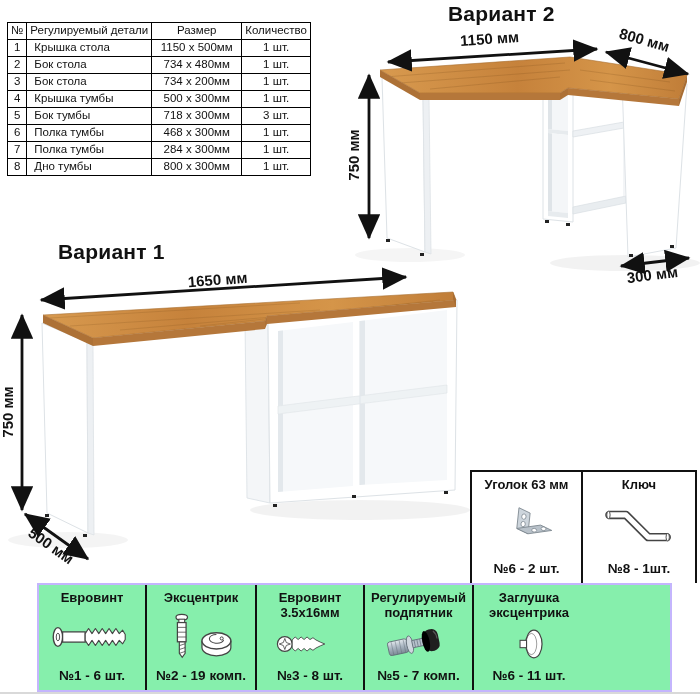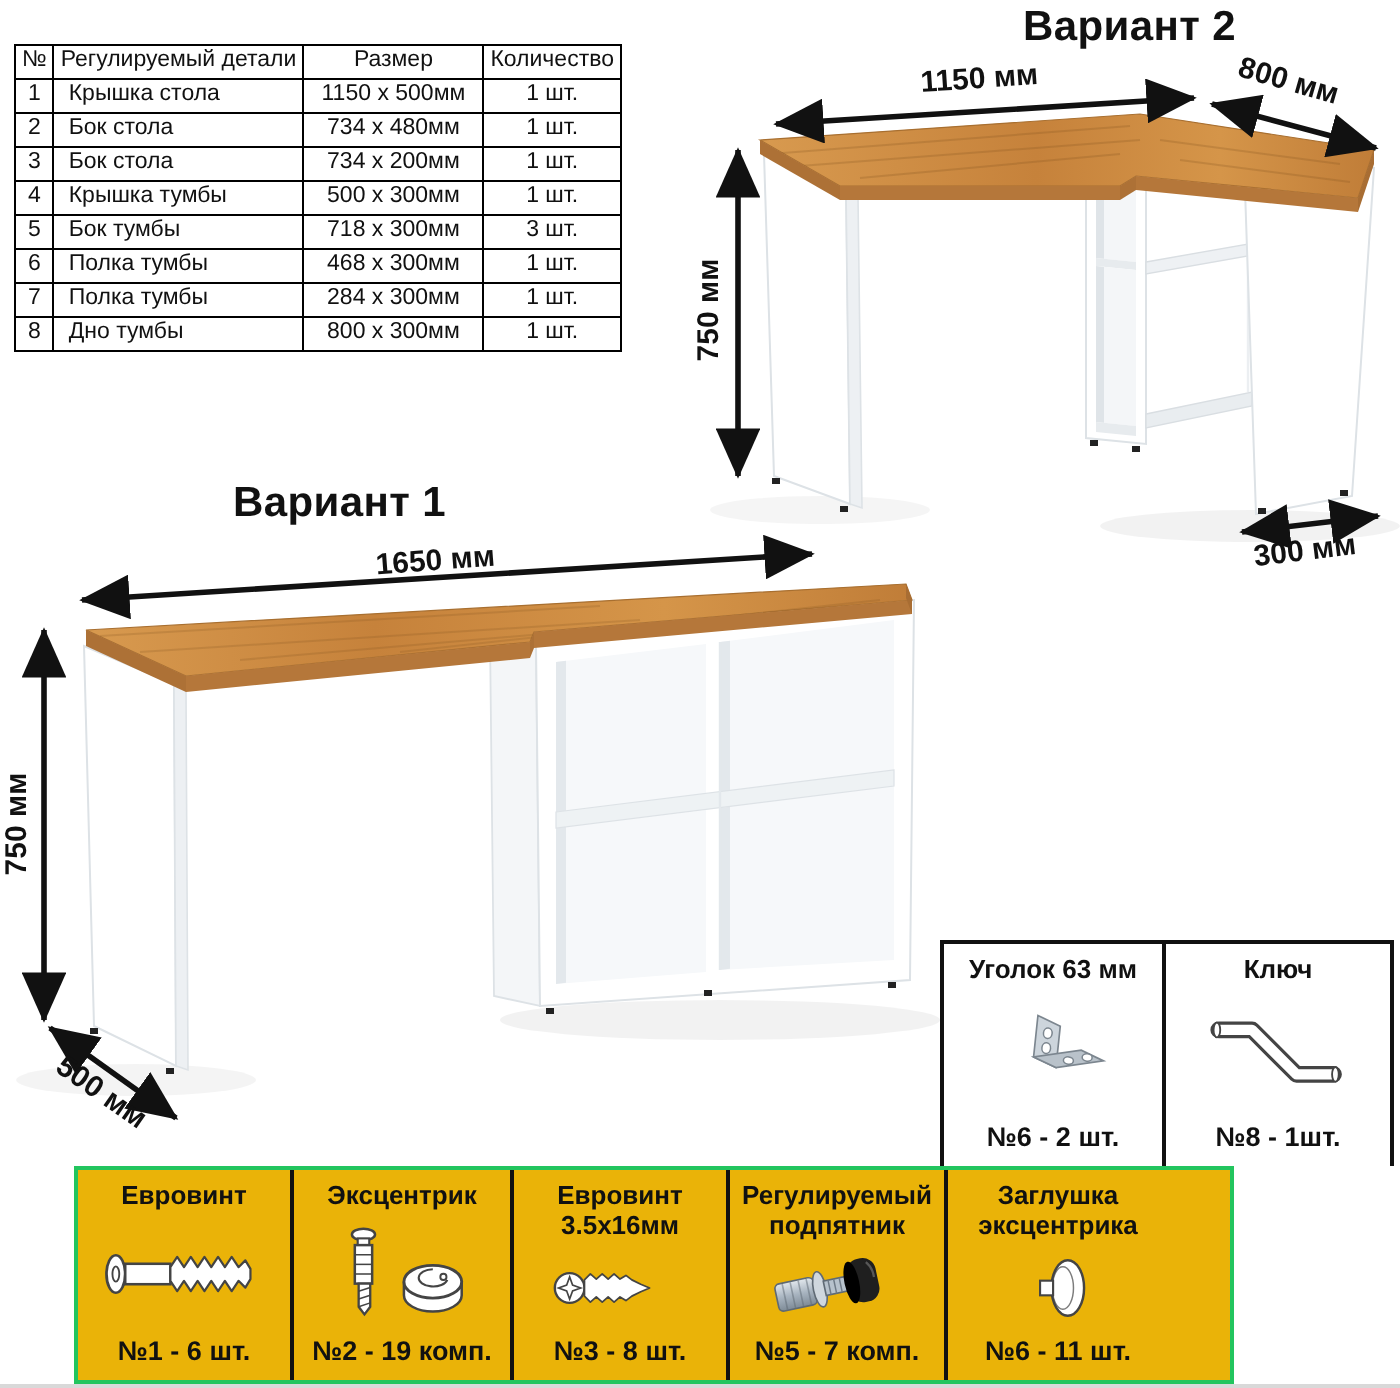--- a/index.html
+++ b/index.html
@@ -8,30 +8,30 @@
 
   
   table.parts{position:absolute;left:7px;top:22px;border-collapse:collapse;table-layout:fixed;
               font-size:11.5px;line-height:1;}
   table.parts th,table.parts td{border:1px solid #000;height:16px;padding:0 3px;
               white-space:nowrap;overflow:hidden;text-align:center;font-weight:normal;}
   table.parts td.nm{text-align:left;padding-left:7px;}
   col.c-num{width:16px;}col.c-name{width:117px;}col.c-size{width:90px;}col.c-qty{width:67px;}
 
   
-  .vtitle{position:absolute;font-size:21px;font-weight:bold;text-align:right;letter-spacing:.2px;}
+  .vtitle{position:absolute;font-size:21px;font-weight:bold;text-align:left;letter-spacing:.2px;}
   .vtitle.v2{left:448px;top:2px;width:170px;}
   .vtitle.v1{left:58px;top:240px;width:165px;}
 
   .draw{position:absolute;}
   text.dim{font-family:"Liberation Sans","DejaVu Sans",sans-serif;font-size:15px;font-weight:bold;fill:#111;}
 
   
-  .hwrow{position:absolute;left:37px;top:583px;width:580px;height:109px;border:2px solid #22c55e;
-         display:flex;background:#eab308;box-sizing:border-box;}
+  .hwrow{position:absolute;left:37px;top:583px;width:635px;height:109px;border:2px solid #c4b5fd;
+         display:flex;background:#86efac;box-sizing:border-box;}
   .hwupper{position:absolute;left:470px;top:470px;width:227px;height:113px;border:2px solid #111;
          border-bottom:none;display:flex;background:#fff;box-sizing:border-box;}
   .hcell{display:flex;flex-direction:column;align-items:center;justify-content:space-between;
          padding:6px 2px 7px 2px;box-sizing:border-box;}
   .hcell + .hcell{border-left:2px solid #111;}
   .hname,.hsub{font-size:13px;font-weight:bold;text-align:center;line-height:1.12;}
   .hcount{font-size:13.5px;font-weight:bold;text-align:center;}
   .hicon{flex:0 0 auto;}
   .bottom-shade{position:absolute;left:0;top:692px;width:700px;height:2px;background:#d9d9d9;}
 </style>

